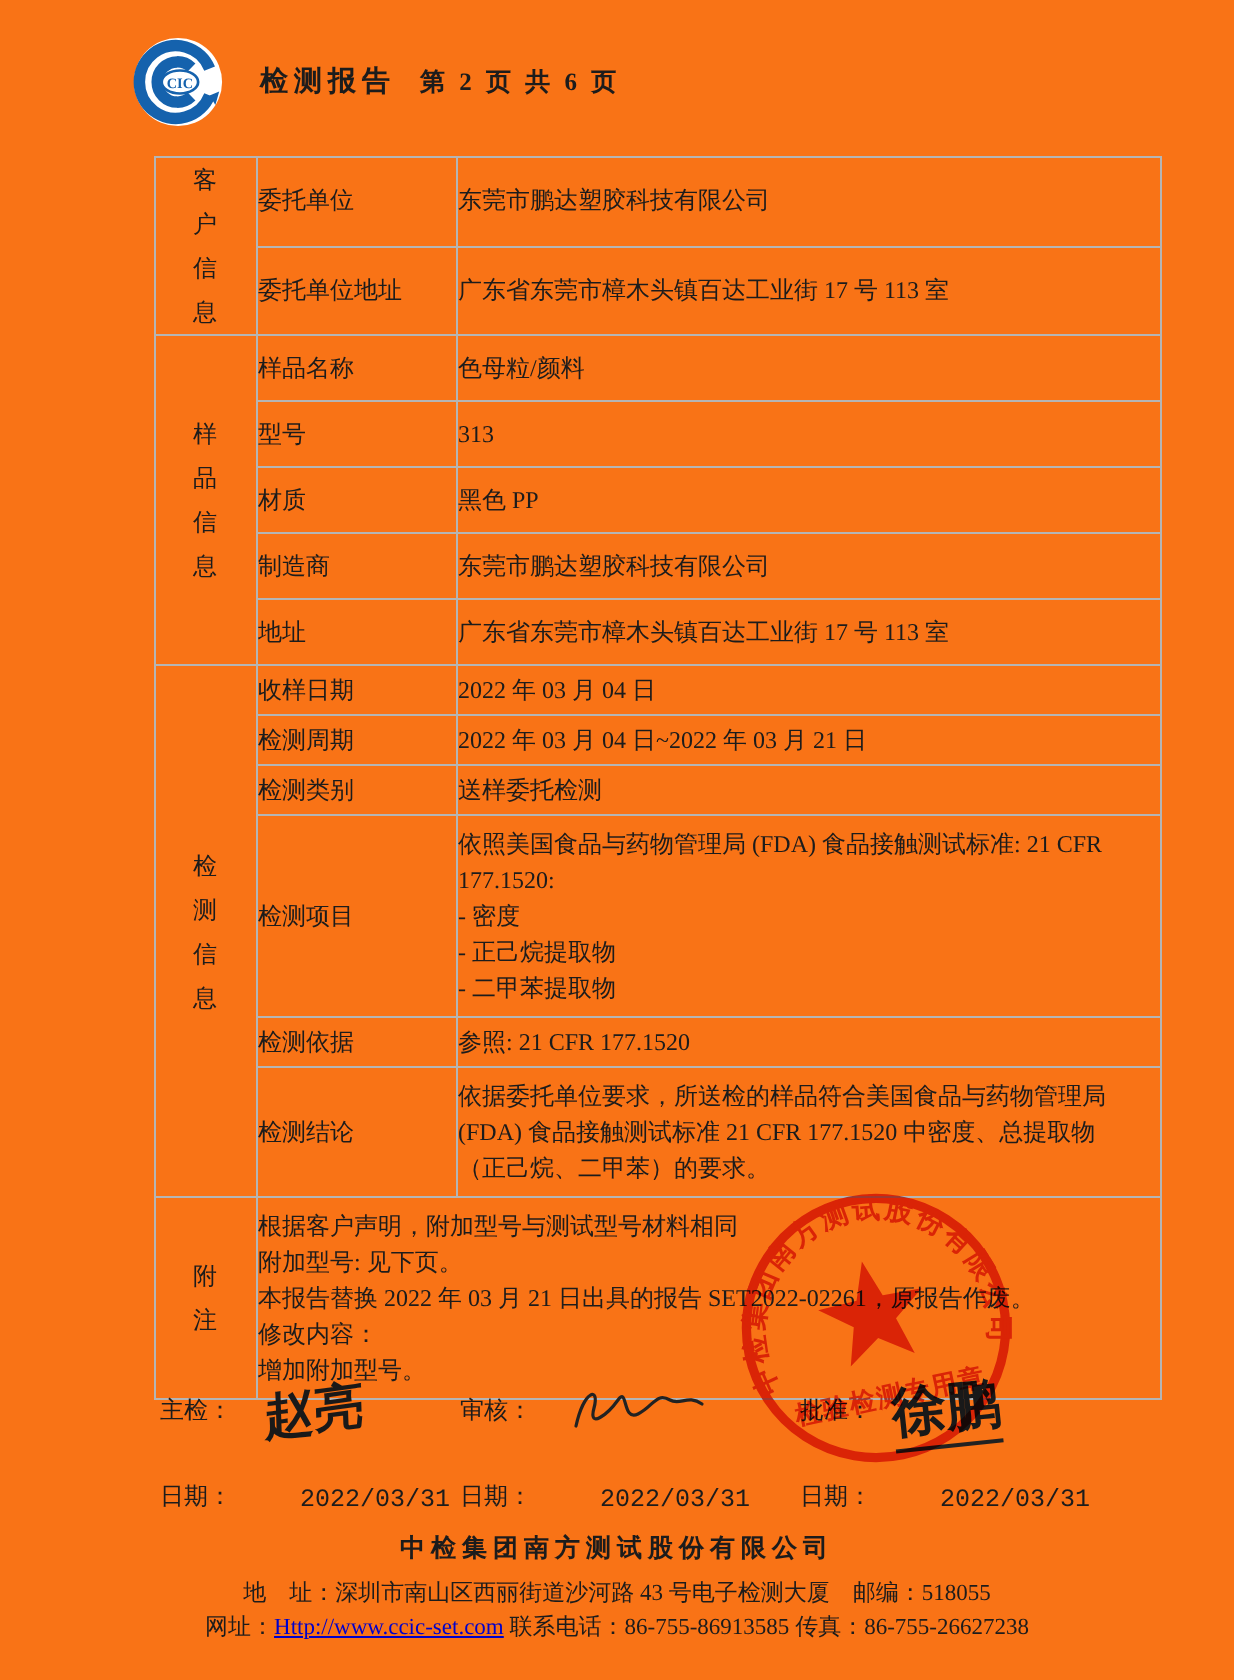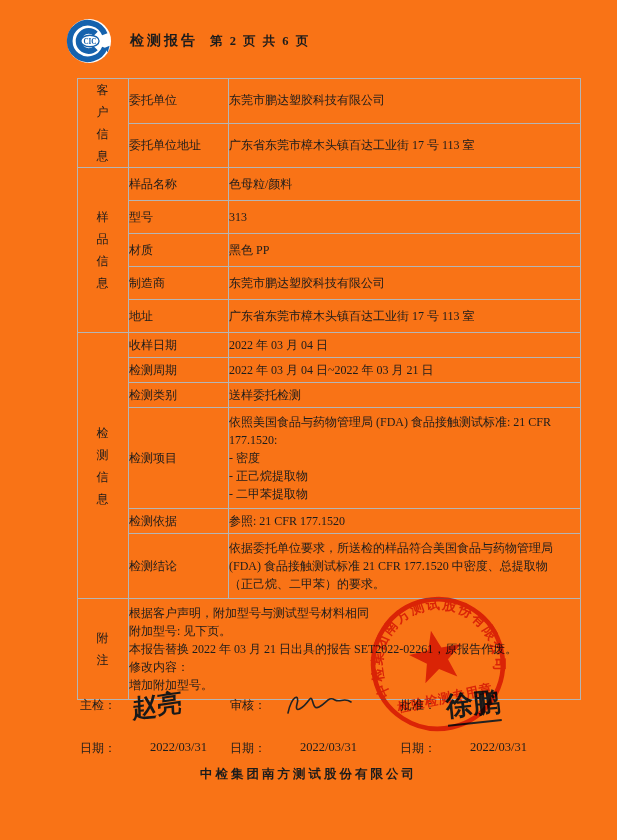--- a/index.html
+++ b/index.html
@@ -28,21 +28,21 @@
   .sig-row{position:absolute;top:686px;left:58px;width:500px;display:flex;}
   .sig-col{display:flex;align-items:center;}
   .sig-col.c1{width:172px;padding-left:22px;box-sizing:border-box;}
   .sig-col.c2{width:170px;}
   .sig-col.c3{width:158px;}
   .sig-label{font-size:12px;white-space:nowrap;}
   .sig-hand{font-size:25px;margin-left:16px;transform:rotate(-8deg) skewX(-6deg);font-weight:bold;color:#191919;white-space:nowrap;}
   .sig-hand.approver{font-size:27px;margin-left:10px;border-bottom:2px solid #222;transform:rotate(-6deg);}
   .scribble{margin-left:14px;}
   .date-row{position:absolute;top:740px;left:58px;width:500px;display:flex;font-size:12px;}
-  .date-col{display:flex;align-items:flex-start;}
+  .date-col{display:flex;align-items:flex-end;font-family:Liberation Mono, monospace;}
   .date-col.c1{width:172px;padding-left:22px;box-sizing:border-box;}
   .date-col.c2{width:170px;}
   .date-col.c3{width:158px;}
   .date-val{margin-left:34px;font-size:12.5px;}
   
   .stamp{position:absolute;left:366px;top:592px;width:144px;height:144px;opacity:.88;
          transform:rotate(-12deg);pointer-events:none;mix-blend-mode:multiply;z-index:5;}
   
   .foot{position:absolute;left:0;right:0;top:766px;text-align:center;}
   .foot-company{font-size:12.5px;font-weight:bold;letter-spacing:3px;}
@@ -192,15 +192,21 @@
     <circle cx="70" cy="70" r="63" fill="none" stroke="#dc352b" stroke-width="4.5"></circle>
     <polygon points="70,37 76.5,55.1 95.7,55.7 80.5,67.4 85.9,85.8 70,75 54.1,85.8 59.5,67.4 44.3,55.7 63.5,55.1" fill="#dc352b"></polygon>
     <text font-size="13.5" font-weight="bold" fill="#dc352b" letter-spacing="1.5" font-family="Liberation Serif, serif">
       <textPath href="#arcTop" startOffset="50%" text-anchor="middle">中检集团南方测试股份有限公司</textPath>
     </text>
     <text x="70" y="108" text-anchor="middle" font-size="12.5" font-weight="bold" fill="#dc352b" letter-spacing="1" font-family="Liberation Serif, serif">检验检测专用章</text>
   </svg>
 
   <div class="foot">
     <div class="foot-company">中检集团南方测试股份有限公司</div>
+    <div class="foot-line">地　址：深圳市南山区西丽街道沙河路 43 号电子检测大厦　邮编：518055</div>
+    <div class="foot-line2">
+      <span>网址：</span><a class="site" href="#">Http://www.ccic-set.com</a>
+      <span>联系电话：86-755-86913585</span>
+      <span>传真：86-755-26627238</span>
+    </div>
   </div>
 
 </div>
 
 </body></html>

